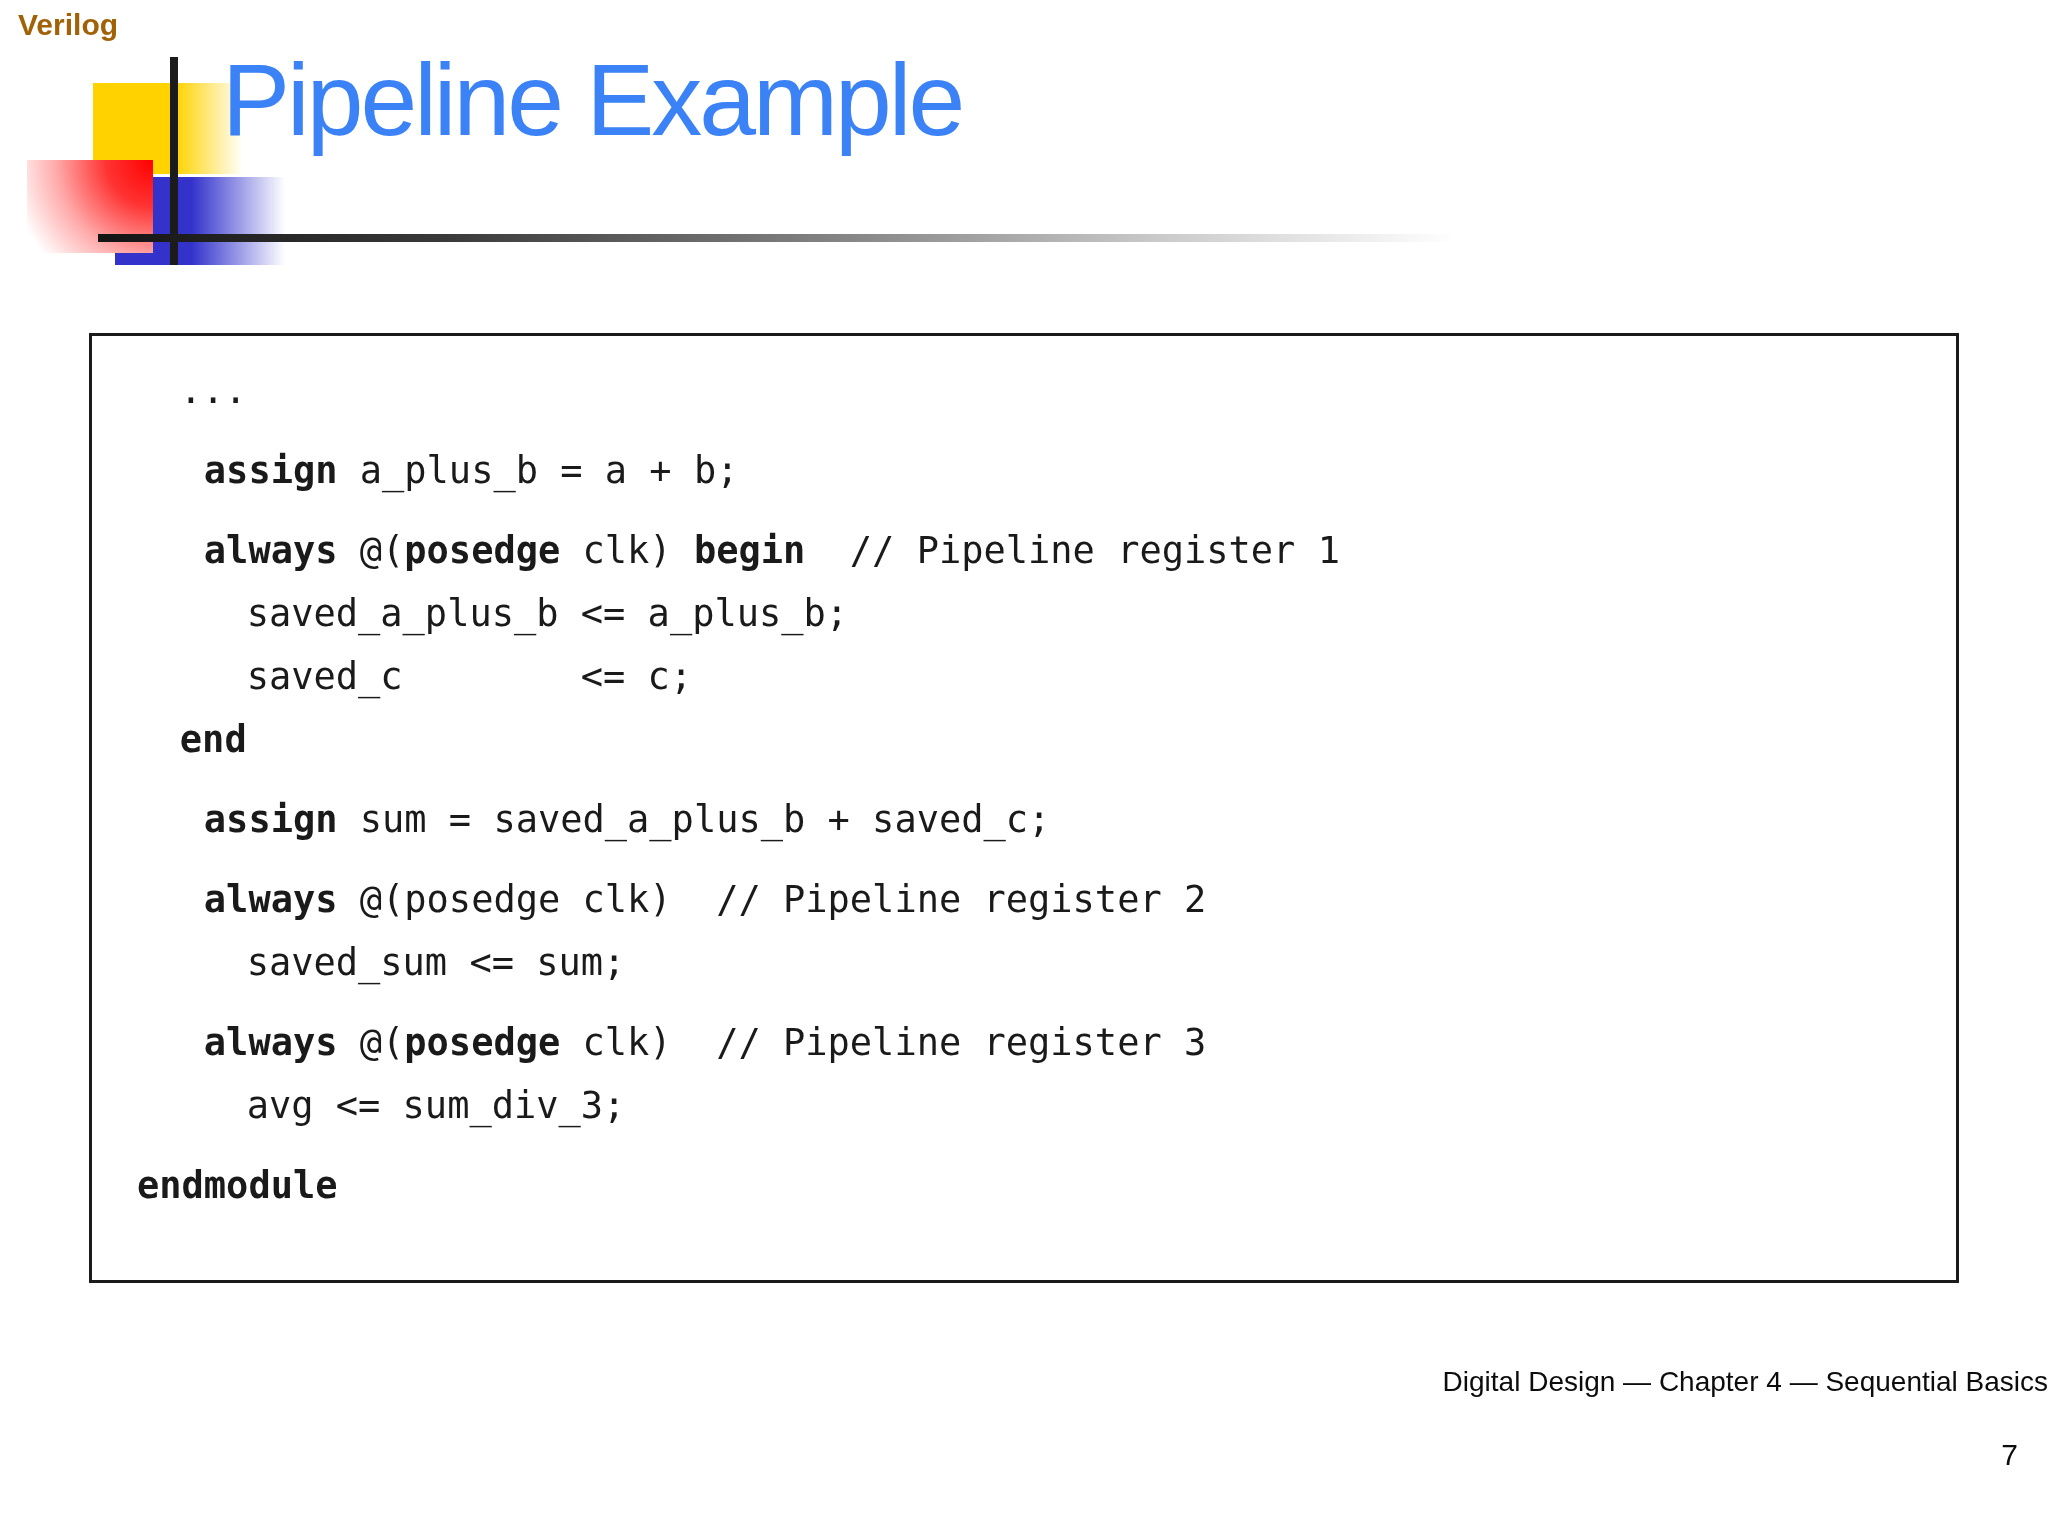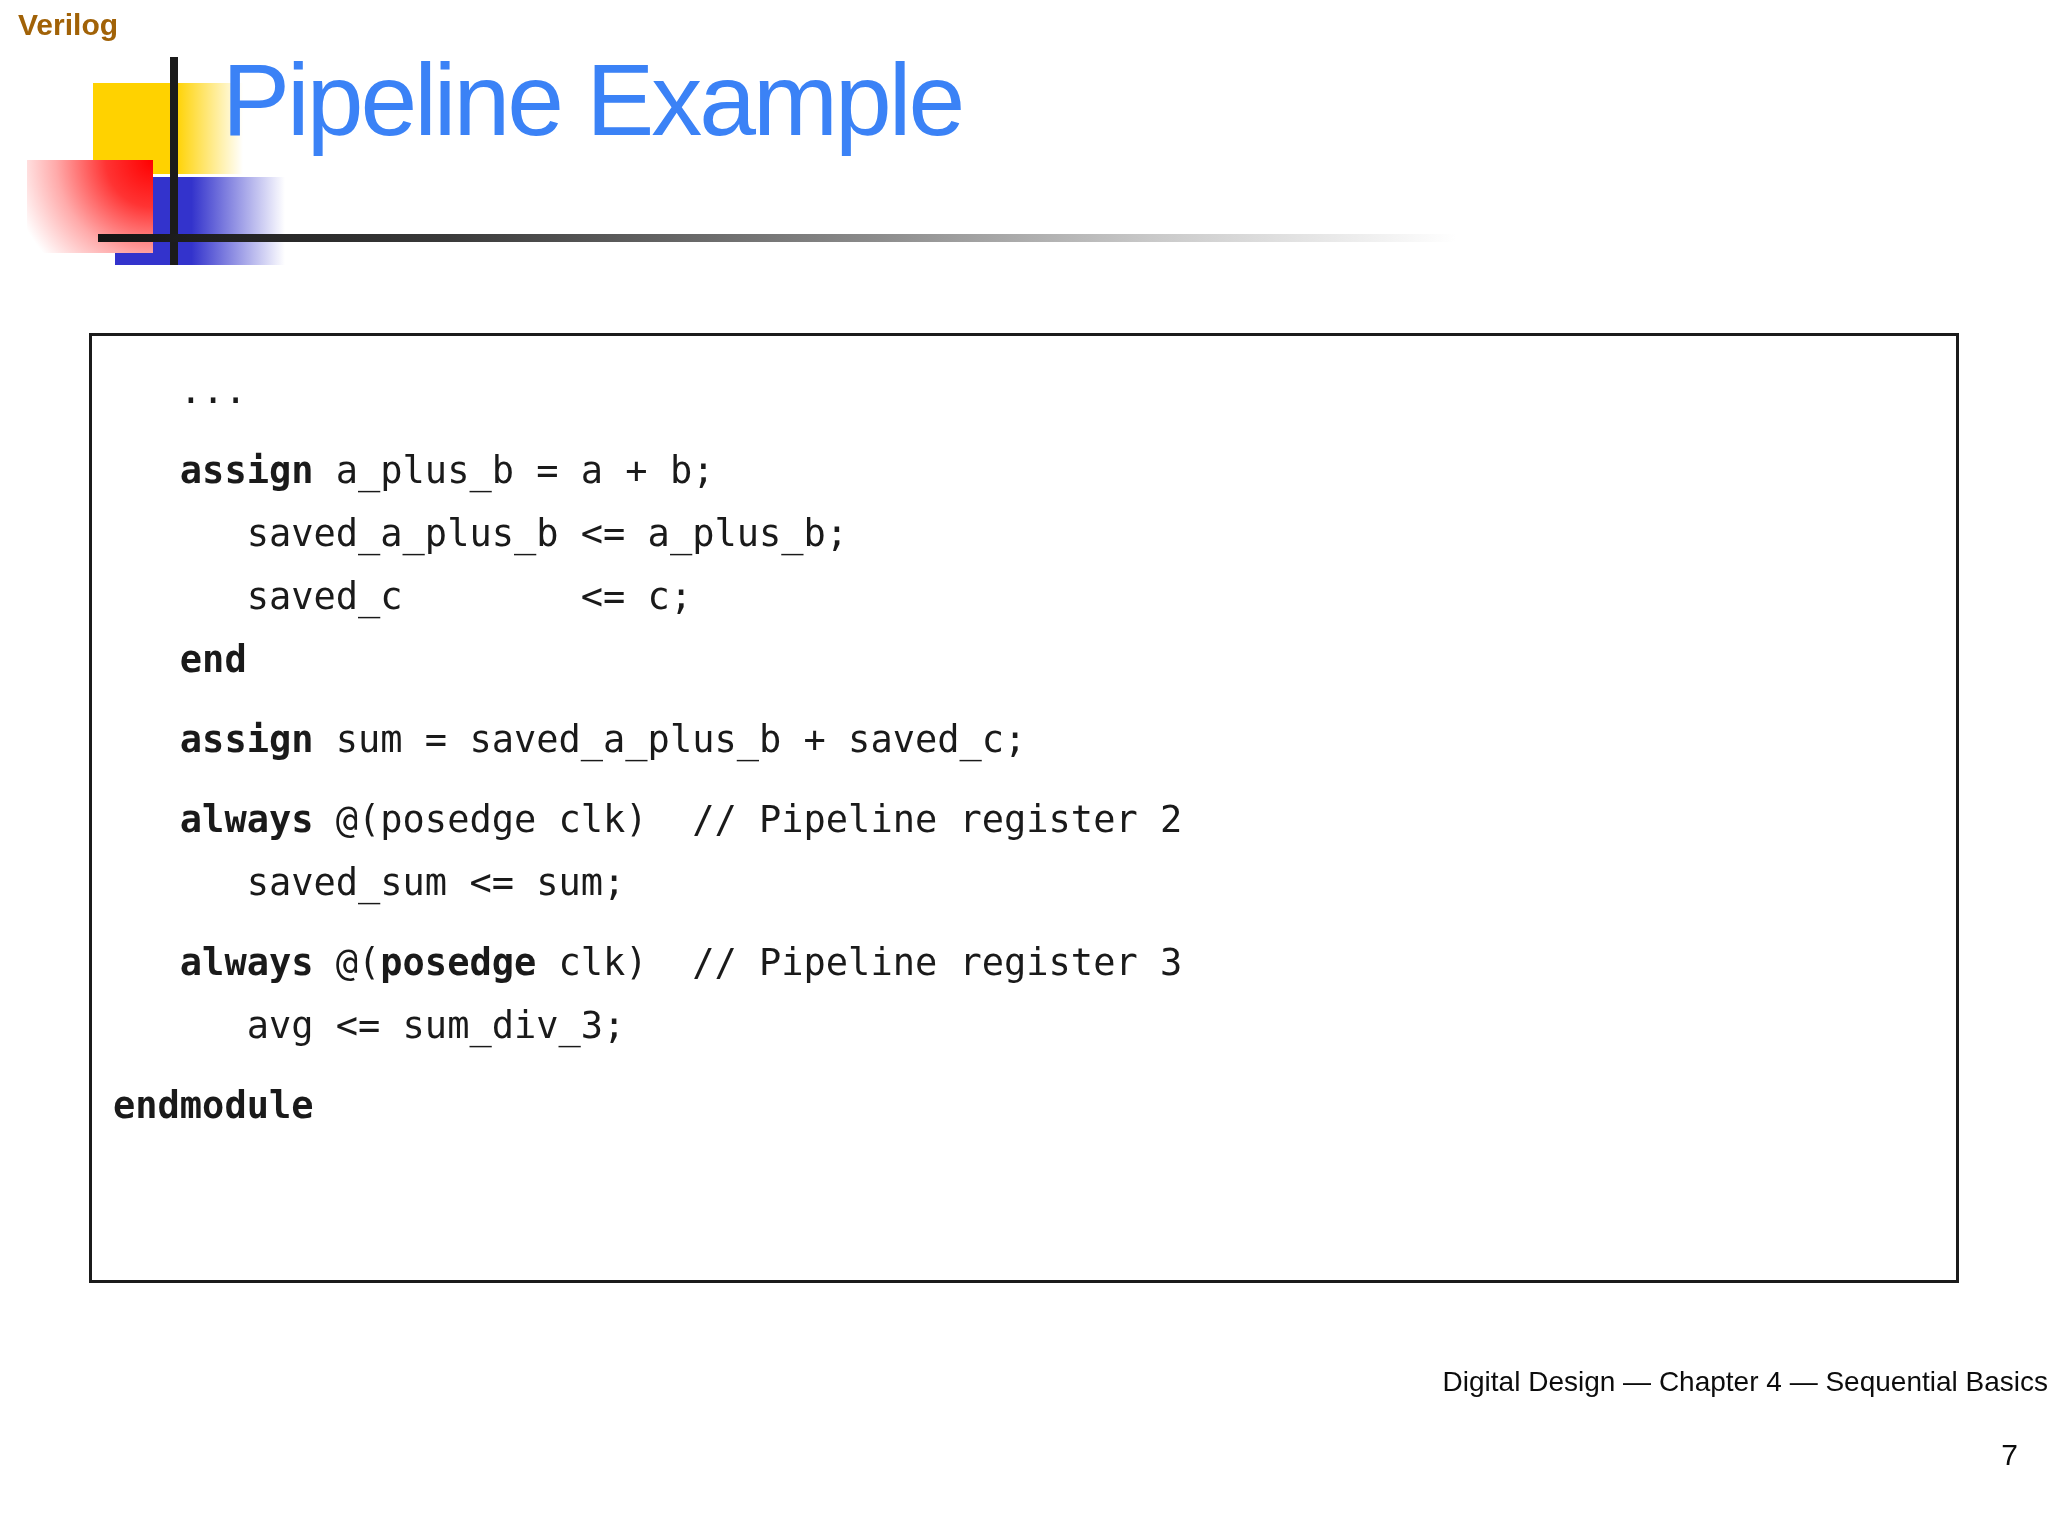--- a/index.html
+++ b/index.html
@@ -50,21 +50,21 @@
   .code-box{
     position:absolute;left:89px;top:333px;width:1870px;height:950px;
     box-sizing:border-box;border:3px solid #1b1b1b;background:#ffffff;
     padding:23px 10px 0 21px;
   }
   .code-line{
     font-family:"DejaVu Sans Mono","Liberation Mono",monospace;
     font-size:37px;line-height:63px;color:#1a1a1a;
     white-space:pre;
   }
-  .code-line.gap{margin-top:17px;}
+  .code-line.gap{margin-top:17px;margin-left:24px;}
   .code-line b{font-weight:bold;}
   
   .footer-text{
     position:absolute;left:0;right:0;top:1366px;
     text-align:right;font-size:28px;color:#0c0c0c;
   }
   .page-number{
     position:absolute;right:30px;top:1438px;
     font-size:30px;color:#0c0c0c;
   }
@@ -79,20 +79,21 @@
 <div class="logo-red"></div>
 <div class="logo-vline"></div>
 <div class="title-rule"></div>
 
 <div class="slide-title">Pipeline Example</div>
 
 <div class="code-box">
   <div id="code-lines">
       <div class="code-line"><span>   ...</span></div>
       <div class="code-line gap"><span>   </span><b>assign</b><span> a_plus_b = a + b;</span></div>
+      <div class="code-line gap"><span>   </span><b>always</b><span> @(</span><b>posedge</b><span> clk) </span><b>begin</b><span>  // Pipeline register 1</span></div>
       <div class="code-line"><span>      saved_a_plus_b &lt;= a_plus_b;</span></div>
       <div class="code-line"><span>      saved_c        &lt;= c;</span></div>
       <div class="code-line"><span>   </span><b>end</b></div>
       <div class="code-line gap"><span>   </span><b>assign</b><span> sum = saved_a_plus_b + saved_c;</span></div>
       <div class="code-line gap"><span>   </span><b>always</b><span> @(posedge clk)  // Pipeline register 2</span></div>
       <div class="code-line"><span>      saved_sum &lt;= sum;</span></div>
       <div class="code-line gap"><span>   </span><b>always</b><span> @(</span><b>posedge</b><span> clk)  // Pipeline register 3</span></div>
       <div class="code-line"><span>      avg &lt;= sum_div_3;</span></div>
       <div class="code-line gap"><b>endmodule</b></div>
     </div>

